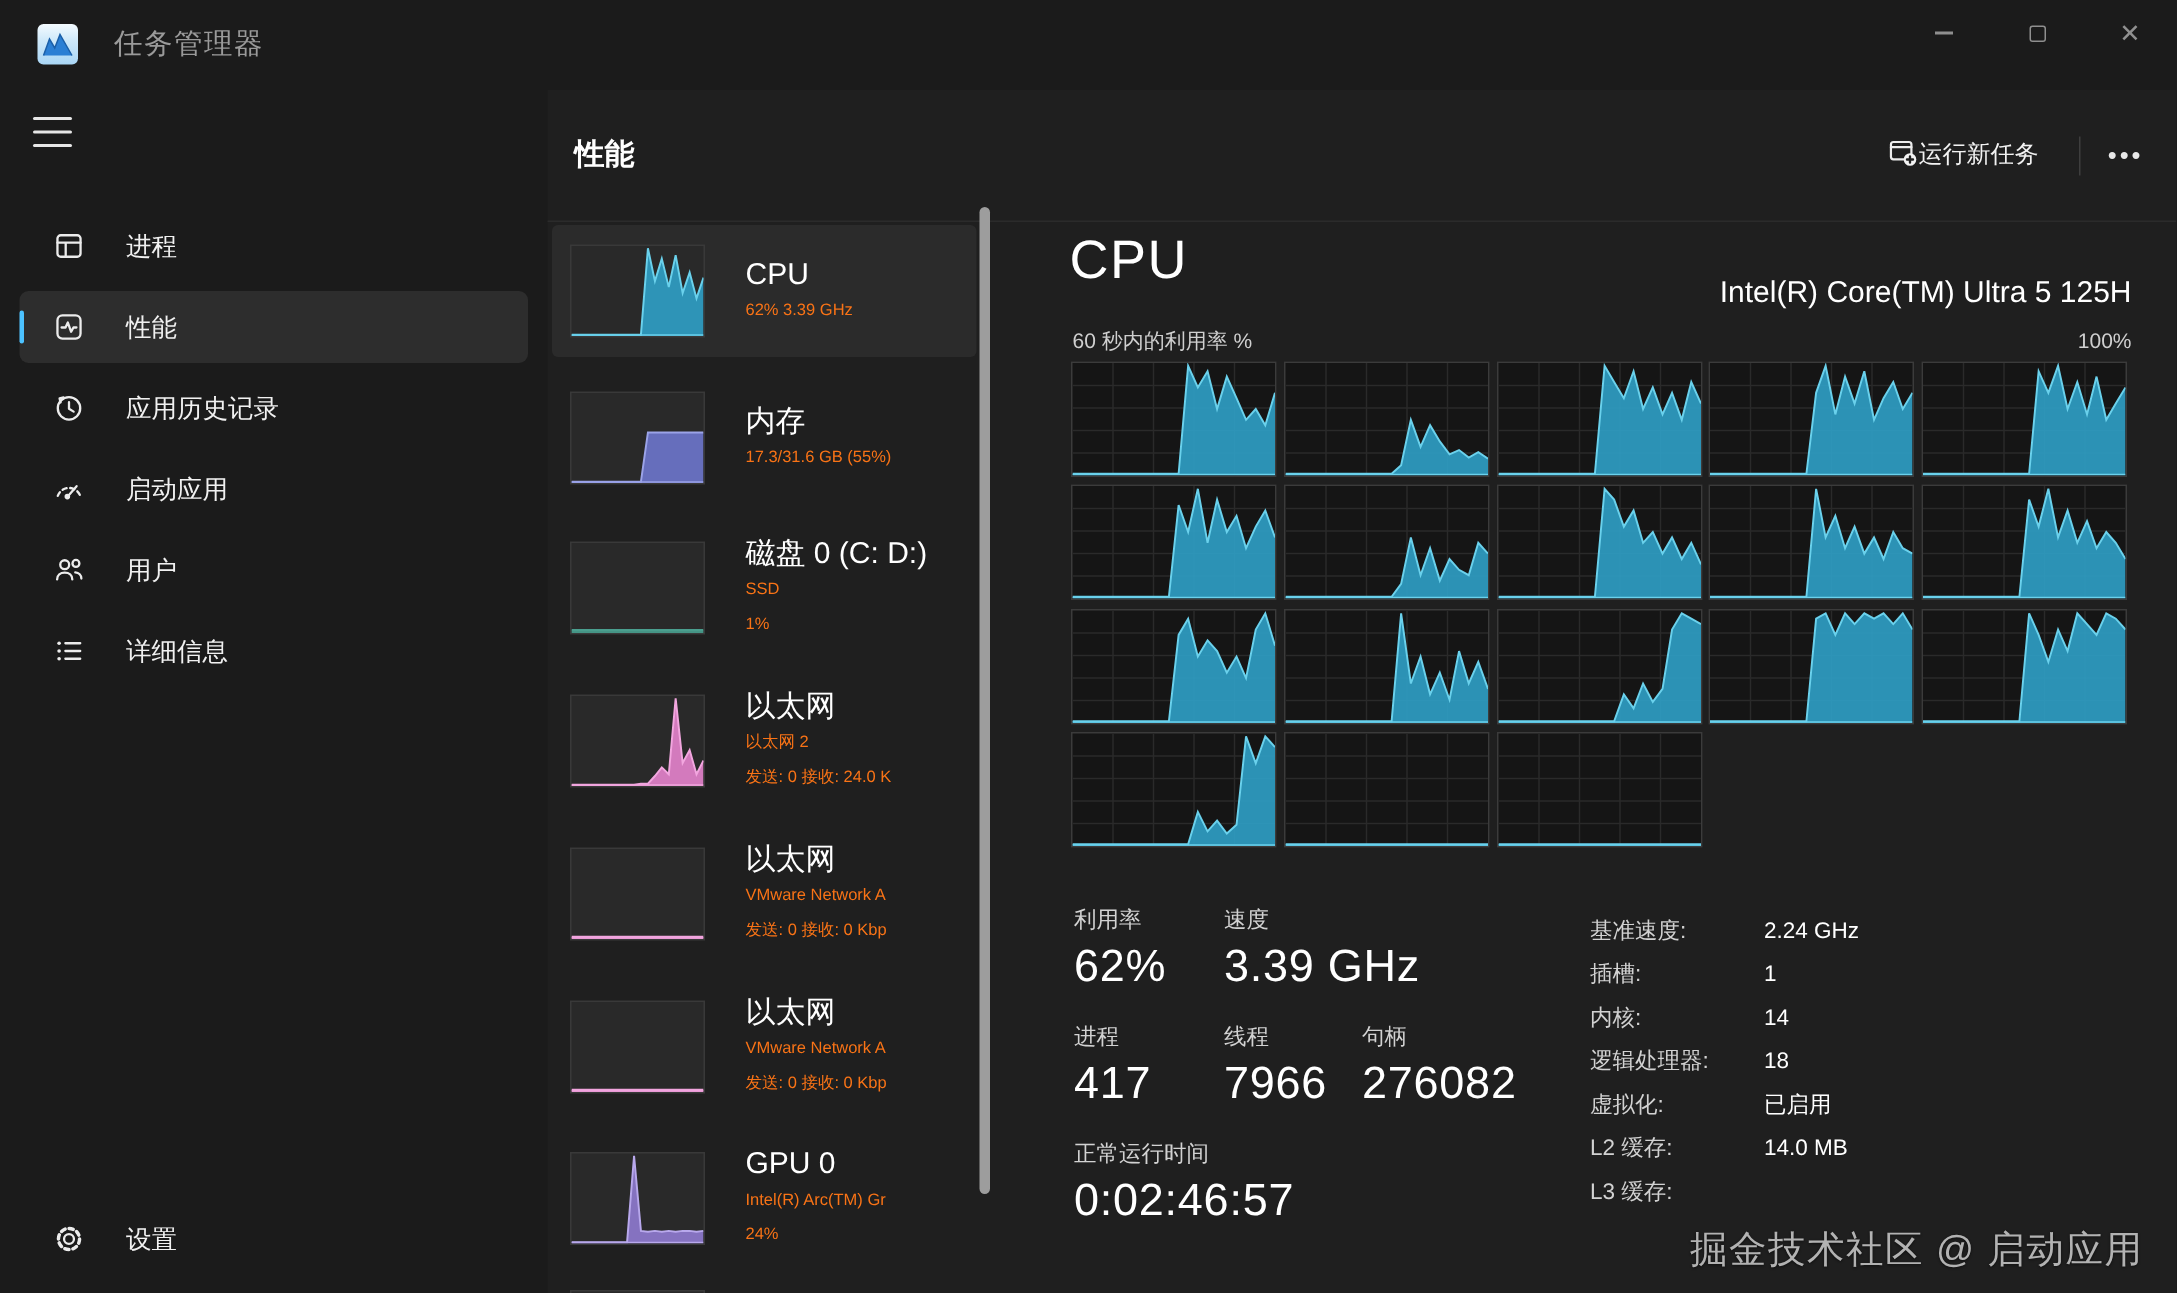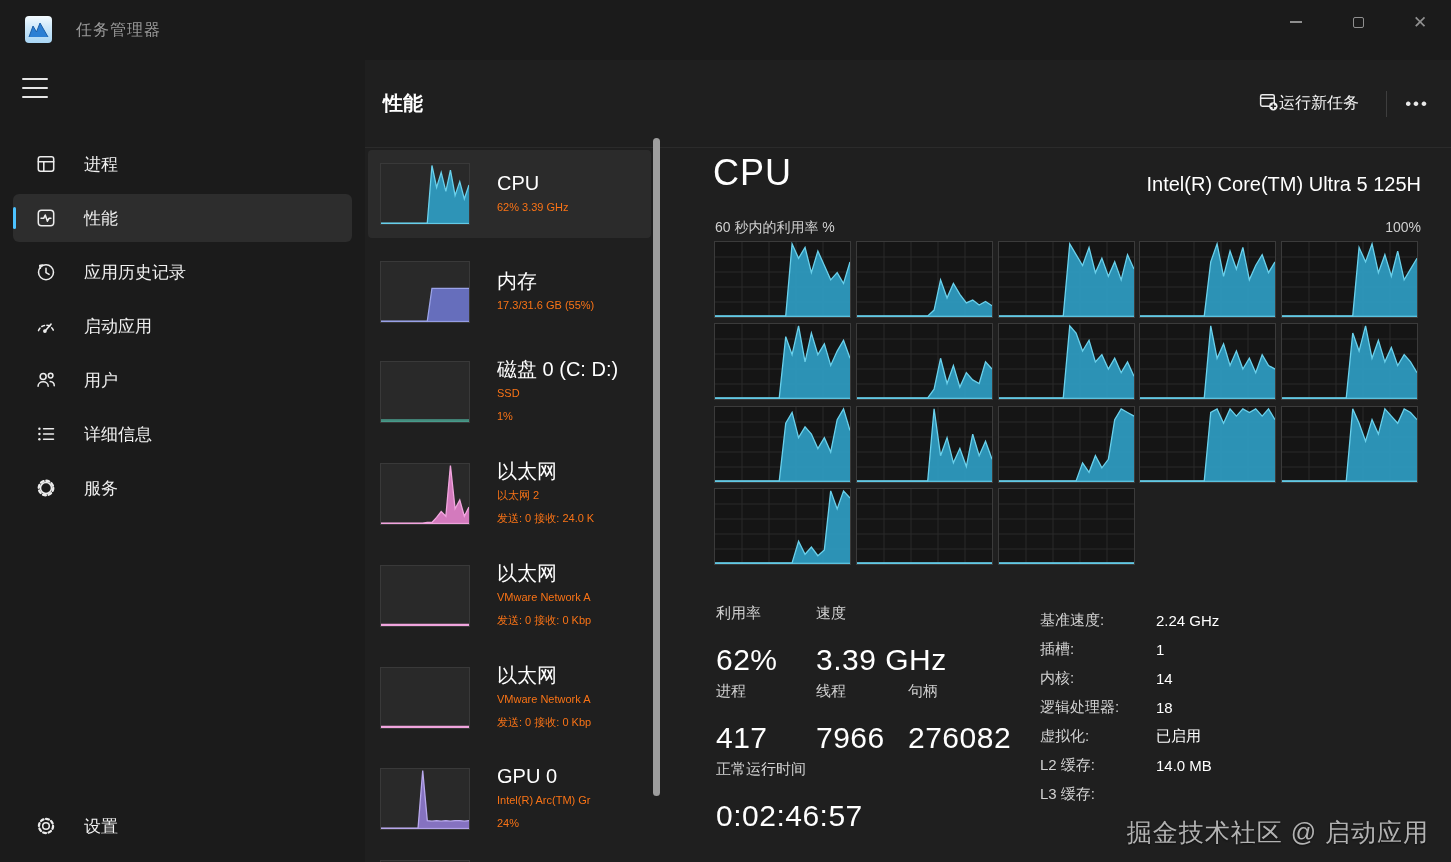--- a/index.html
+++ b/index.html
@@ -8,21 +8,21 @@
     background:#1b1b1b; color:#fff;
     font-family:"Liberation Sans","DejaVu Sans",sans-serif;
     position:relative;
   }
   
   .titlebar { position:absolute; left:0; top:0; width:100%; height:60px; }
   .app-icon { position:absolute; left:25px; top:16px; width:27px; height:27px;
     border-radius:4px; background:linear-gradient(180deg,#f4fbff 0%,#cfe9fa 40%,#a9d6f5 100%); }
   .app-icon svg { position:absolute; inset:0; }
   .app-title { position:absolute; left:76px; top:0; height:60px; line-height:60px;
-    font-size:16px; color:#9a9a9a; letter-spacing:1px; }
+    font-size:19px; color:#9a9a9a; letter-spacing:1px; }
   .win-controls { position:absolute; right:0; top:0; height:48px; display:flex; }
   .win-btn { width:62px; height:44px; display:flex; align-items:center; justify-content:center; cursor:pointer; }
   .glyph-min { width:12px; height:1.5px; background:#8f8f8f; }
   .glyph-max { width:11px; height:11px; border:1.5px solid #8f8f8f; border-radius:2px; }
   .glyph-close { color:#909090; font-size:17px; line-height:17px; }
   
   .sidebar { position:absolute; left:0; top:60px; width:365px; bottom:0; }
   .hamburger { position:absolute; left:22px; top:18px; width:26px; height:20px; cursor:pointer;
     display:flex; flex-direction:column; justify-content:space-between; }
   .hamburger span { display:block; height:2.2px; background:#e6e6e6; border-radius:1px; }
@@ -51,33 +51,33 @@
   .thumb { width:90px; height:62px; flex:0 0 90px; background:#292929;
     border:1px solid rgba(255,255,255,0.08); position:relative; }
   .thumb svg { position:absolute; inset:0; width:100%; height:100%; }
   .ptext { margin-left:27px; min-width:0; }
   .ptitle { font-size:20px; line-height:26px; color:#fff; white-space:nowrap; }
   .pline { font-size:11px; line-height:23px; color:#f97316; white-space:nowrap; }
   .scrollbar { position:absolute; left:288px; top:78px; width:7px; height:658px;
     background:#9d9d9d; border-radius:4px; cursor:pointer; }
   
   .cpu-title { position:absolute; left:348px; top:92px; font-size:36px; font-weight:400; letter-spacing:1px; }
-  .cpu-chip { position:absolute; right:30px; top:113px; font-size:20px; font-weight:400; }
+  .cpu-chip { position:absolute; right:30px; top:124px; font-size:20px; font-weight:400; }
   .graph-caption { position:absolute; left:350px; top:159px; font-size:14px; color:#cfcfcf; }
   .graph-scale { position:absolute; right:30px; top:159px; font-size:14px; color:#cfcfcf; }
   .core-grid { position:absolute; left:349px; top:181px; width:708px; display:grid;
     grid-template-columns:repeat(5,137px); grid-auto-rows:77px; column-gap:4.8px; row-gap:5.4px; }
   .core-cell { background:#151515; border:1px solid #3b3b3b; position:relative; }
   .core-cell svg { position:absolute; inset:0; width:100%; height:100%; }
   
   .statblock { position:absolute; }
   .statlabel { font-size:15px; color:#d2d2d2; }
-  .statvalue { font-size:30px; color:#fff; margin-top:20px; letter-spacing:0.5px; }
+  .statvalue { font-size:30px; color:#fff; margin-top:5px; letter-spacing:0.5px; }
   .specs { position:absolute; left:675px; top:546px; font-size:15px; }
-  .spec-row { display:flex; height:29px; align-items:center; }
+  .spec-row { display:flex; height:29px; align-items:center;margin-left:20px; }
   .spec-label { width:116px; color:#d2d2d2; }
   .spec-value { color:#fff; }
   .watermark { position:absolute; right:22px; bottom:13px; font-size:25px; color:#bfbfbf;
     opacity:.92; letter-spacing:1px; text-shadow:0 1px 2px rgba(0,0,0,.6); }
   svg.lineicon { stroke:#ececec; fill:none; stroke-width:1.4; stroke-linecap:round; stroke-linejoin:round; }
 </style>
 </head>
 <body style="--accent: #4cc2ff;">
 
 <div class="titlebar">
@@ -160,29 +160,20 @@
     <div class="navitem">
       <span class="nicon">
         <svg class="lineicon" width="22" height="22" viewBox="0 0 20 20">
             <circle cx="4" cy="5.3" r="1.1" fill="#ececec" stroke="none"></circle>
             <circle cx="4" cy="10" r="1.1" fill="#ececec" stroke="none"></circle>
             <circle cx="4" cy="14.7" r="1.1" fill="#ececec" stroke="none"></circle>
             <path d="M7.8 5.3h9M7.8 10h9M7.8 14.7h9"></path>
           </svg>
       </span>
       <span>详细信息</span>
-    </div>
-    <div class="navitem">
-      <span class="nicon">
-        <svg class="lineicon" width="22" height="22" viewBox="0 0 20 20">
-            <circle cx="10" cy="10" r="5"></circle>
-            <circle cx="10" cy="10" r="6.6" stroke-width="2.1" stroke-dasharray="2.7 2.5"></circle>
-          </svg>
-      </span>
-      <span>服务</span>
     </div>
   </div>
   <div class="navitem settings-item">
     <span class="nicon">
       <svg class="lineicon" width="22" height="22" viewBox="0 0 20 20">
           <circle cx="10" cy="10" r="3"></circle>
           <circle cx="10" cy="10" r="6.4" stroke-width="2.1" stroke-dasharray="2.6 2.4"></circle>
         </svg>
     </span>
     <span>设置</span>

